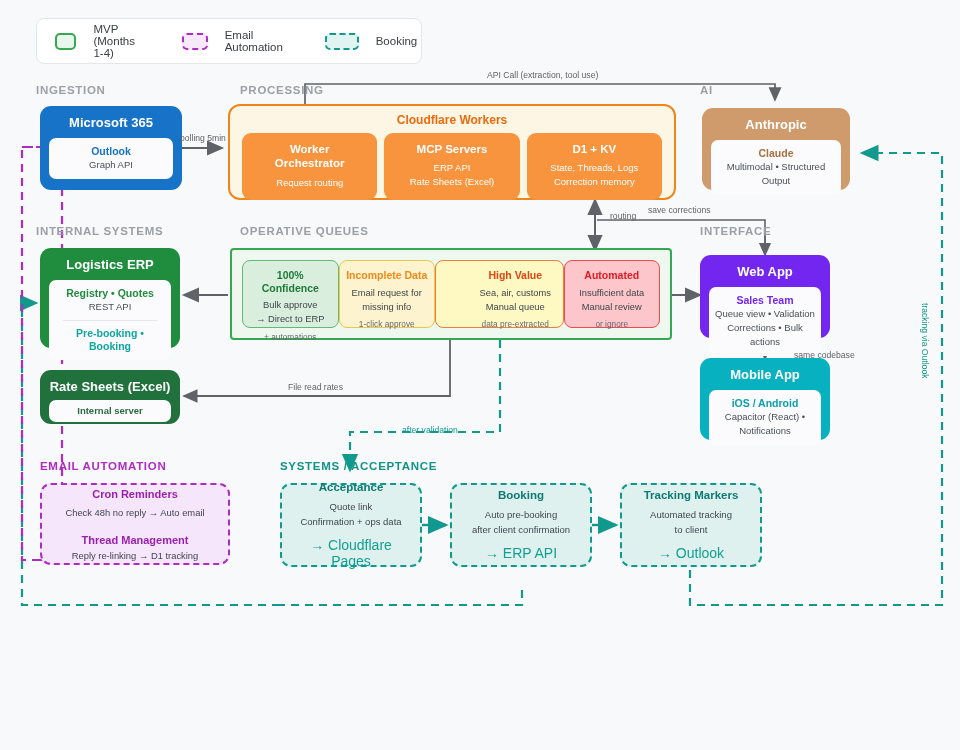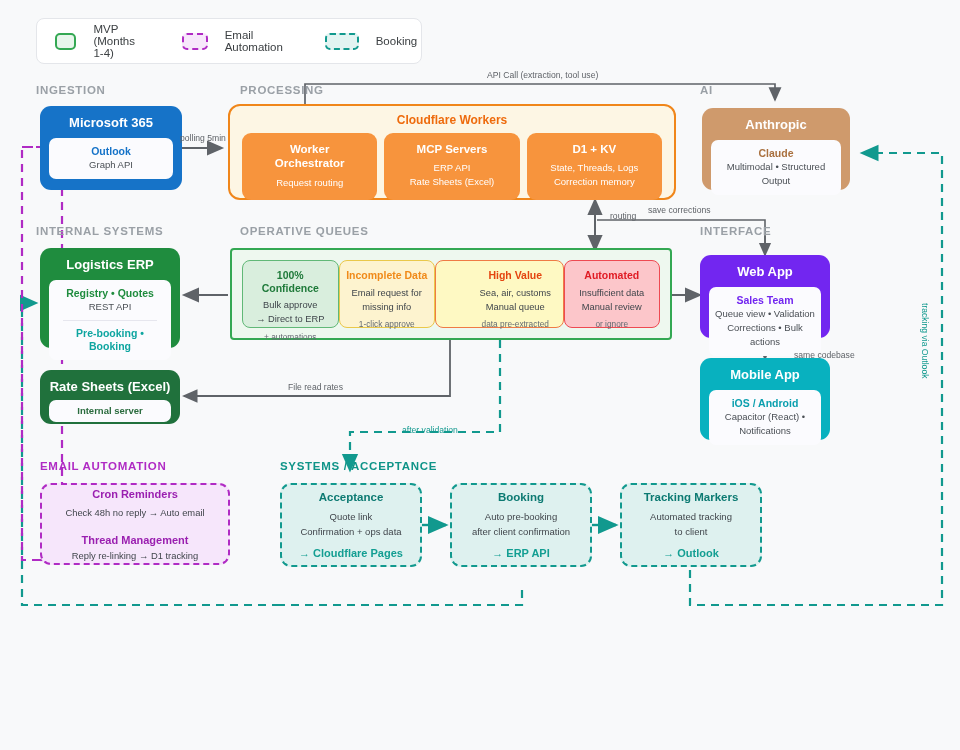--- a/index.html
+++ b/index.html
@@ -107,21 +107,21 @@
     position:absolute;border-radius:11px;box-sizing:border-box;
     display:flex;flex-direction:column;align-items:center;justify-content:center;
     text-align:center;padding:9px 8px;
   }
   .d-email{background:#f6e6fb;border:2.5px dashed #b02bc4;}
   .d-book{background:#def1ef;border:2.5px dashed #11998e;}
   .de-t{font-size:11px;font-weight:bold;color:#9a1fb0;}
   .de-s{font-size:9.4px;color:#41464c;margin-top:7px;}
   .db-t{font-size:11.5px;font-weight:bold;color:#0c7a72;}
   .db-s{font-size:9.5px;color:#41464c;line-height:1.55;margin-top:7px;}
-  .db-f{font-size:11px;color:#139e92;margin-top:7px;font-weight:bold;}
+  .db-f{font-size:14px;color:#139e92;margin-top:7px;}
   .d-email .inner-div{background:#dfc0ea;margin:8px 22px;width:auto;align-self:stretch;}
 
   
   .wlabel{
     position:absolute;font-size:8.6px;color:#5f6368;white-space:nowrap;
     background:transparent;
   }
   .wlabel.teal{color:#11998e;}
   .wlabel.vert{
     transform-origin:0 0;transform:rotate(90deg);

